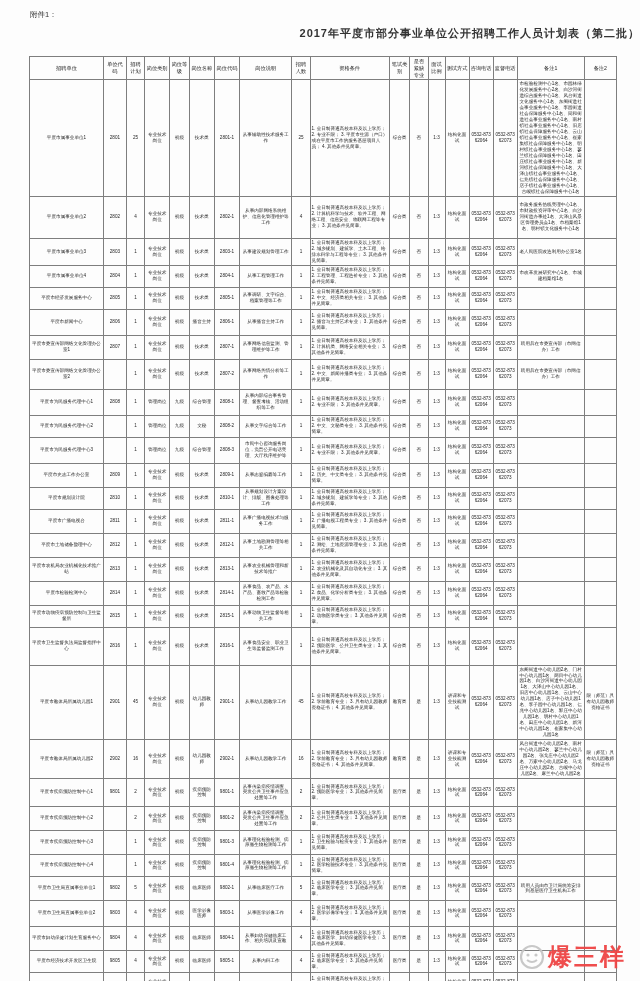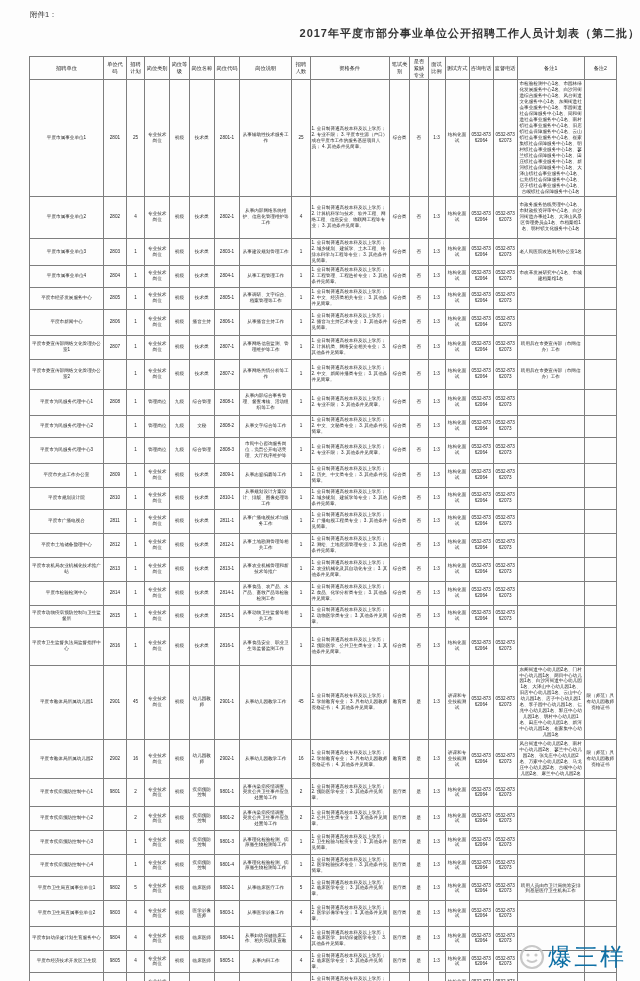--- a/index.html
+++ b/index.html
@@ -32,21 +32,21 @@
     color:#262626;font-weight:normal;
   }
   table.plan th{font-size:5.2px;color:#1d1d1d;}
   table.plan td.al{text-align:left;}
   .watermark{
     position:absolute;right:14px;bottom:8px;
     display:flex;align-items:center;gap:3px;
     color:#c3c3c3;opacity:.95;
   }
   .watermark .wm-text{
-    font-size:24px;font-weight:normal;letter-spacing:2px;color:#0369a1;
+    font-size:24px;font-weight:bold;letter-spacing:2px;color:#ef4444;
   }
   .wm-icon{width:26px;height:26px;}
 </style>
 </head>
 <body>
 
 <div class="attachment">附件1：</div>
 <div class="doc-title">2017年平度市部分事业单位公开招聘工作人员计划表（第二批）</div>
 
 <table class="plan">

